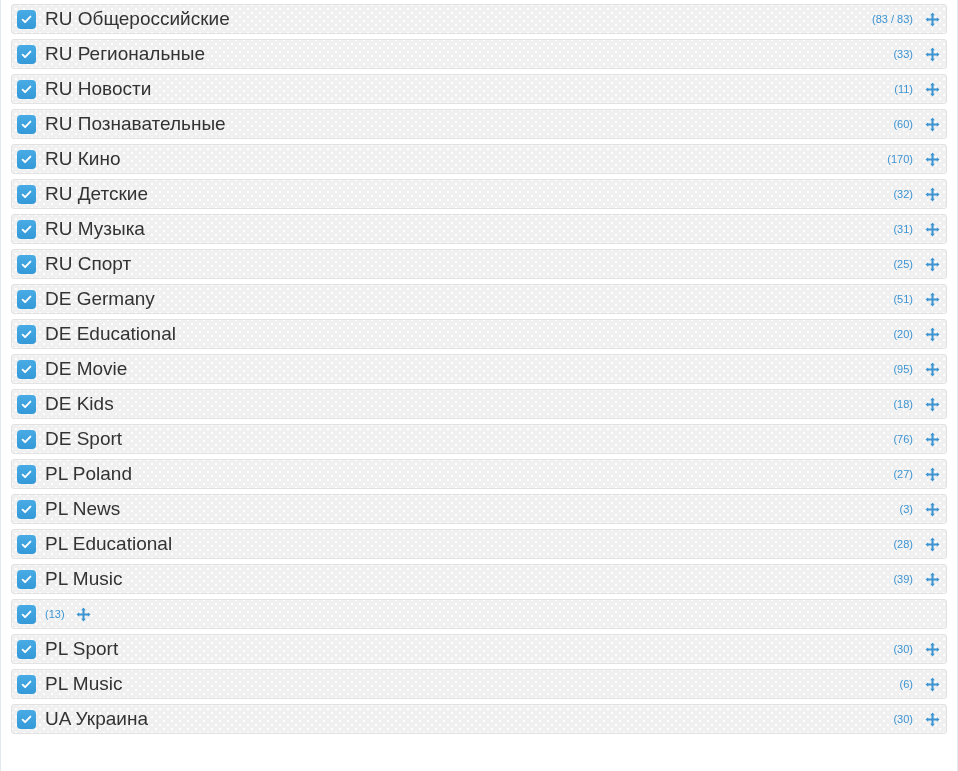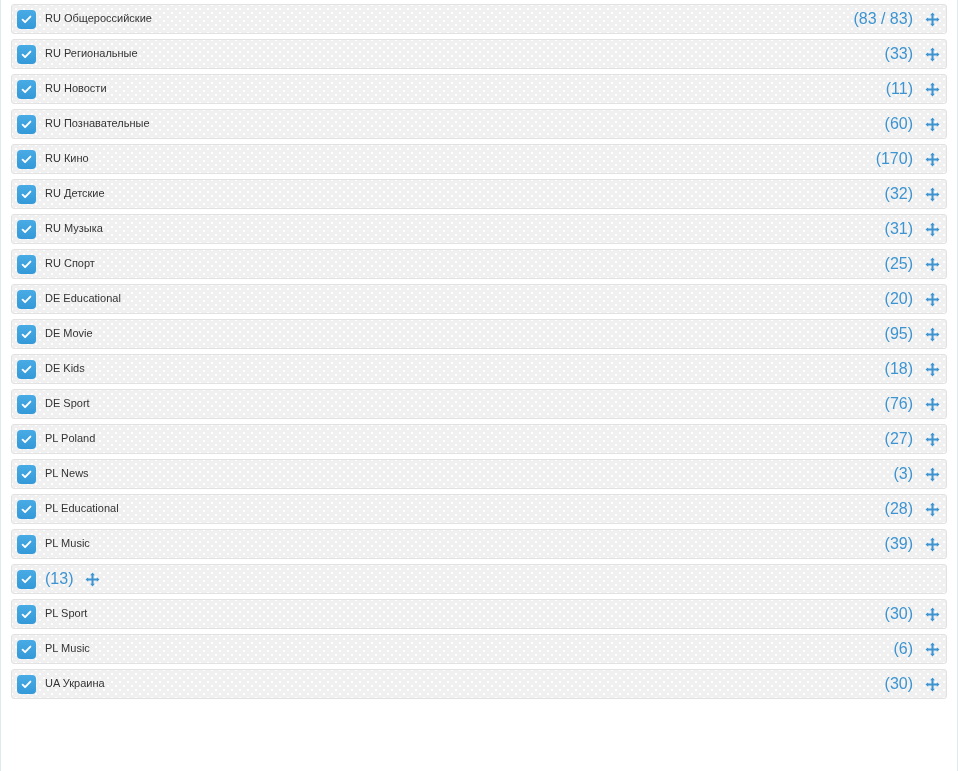--- a/index.html
+++ b/index.html
@@ -56,33 +56,33 @@
     align-items: center;
     justify-content: center;
     cursor: pointer;
     margin-right: 9px;
   }
   .row-checkbox svg { display: block; }
 
   
   .row-label {
     flex: 1 1 auto;
-    font-size: 11px;
+    font-size: 19px;
     color: #333333;
     line-height: 1;
     white-space: nowrap;
     overflow: hidden;
     text-overflow: ellipsis;
     padding-bottom: 1px;
   }
 
   
   .row-count {
     flex: 0 0 auto;
-    font-size: 16px;
+    font-size: 11px;
     color: #3d94d1;
     text-align: right;
     white-space: nowrap;
     margin-right: 11px;
     padding-bottom: 1px;
   }
 
   
   .row-drag-handle {
     flex: 0 0 auto;
@@ -235,20 +235,37 @@
                  L3.4 5.5 L3.4 6.9 L6.9 6.9 L6.9 3.4 L5.5 3.4 Z" fill="#3d94d1"></path>
       </svg>
     </span>
   </div>
     <div class="group-row">
     <span class="row-checkbox">
       <svg width="13" height="13" viewBox="0 0 13 13" aria-hidden="true">
         <path d="M2.6 6.7 L5.1 9.2 L10.4 3.6" fill="none" stroke="#ffffff" stroke-width="1.9" stroke-linecap="round" stroke-linejoin="round"></path>
       </svg>
     </span>
+    <span class="row-label">DE Germany</span>
+    <span class="row-count">(51)</span>
+    <span class="row-drag-handle">
+      <svg width="15" height="15" viewBox="0 0 16 16" aria-hidden="true">
+        <path d="M8 0.6 L10.5 3.4 L9.1 3.4 L9.1 6.9 L12.6 6.9 L12.6 5.5 L15.4 8
+                 L12.6 10.5 L12.6 9.1 L9.1 9.1 L9.1 12.6 L10.5 12.6 L8 15.4
+                 L5.5 12.6 L6.9 12.6 L6.9 9.1 L3.4 9.1 L3.4 10.5 L0.6 8
+                 L3.4 5.5 L3.4 6.9 L6.9 6.9 L6.9 3.4 L5.5 3.4 Z" fill="#3d94d1"></path>
+      </svg>
+    </span>
+  </div>
+    <div class="group-row">
+    <span class="row-checkbox">
+      <svg width="13" height="13" viewBox="0 0 13 13" aria-hidden="true">
+        <path d="M2.6 6.7 L5.1 9.2 L10.4 3.6" fill="none" stroke="#ffffff" stroke-width="1.9" stroke-linecap="round" stroke-linejoin="round"></path>
+      </svg>
+    </span>
     <span class="row-label">DE Educational</span>
     <span class="row-count">(20)</span>
     <span class="row-drag-handle">
       <svg width="15" height="15" viewBox="0 0 16 16" aria-hidden="true">
         <path d="M8 0.6 L10.5 3.4 L9.1 3.4 L9.1 6.9 L12.6 6.9 L12.6 5.5 L15.4 8
                  L12.6 10.5 L12.6 9.1 L9.1 9.1 L9.1 12.6 L10.5 12.6 L8 15.4
                  L5.5 12.6 L6.9 12.6 L6.9 9.1 L3.4 9.1 L3.4 10.5 L0.6 8
                  L3.4 5.5 L3.4 6.9 L6.9 6.9 L6.9 3.4 L5.5 3.4 Z" fill="#3d94d1"></path>
       </svg>
     </span>

